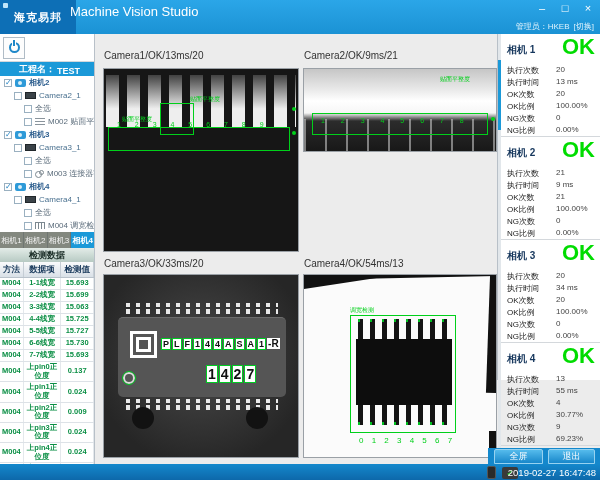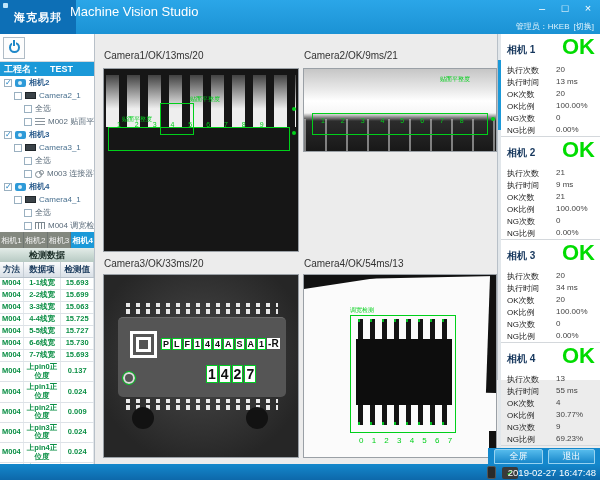--- a/index.html
+++ b/index.html
@@ -24,21 +24,21 @@
   
   .sidebar { position:absolute; left:0; top:34px; width:95px; height:430px; background:#ffffff;
     border-right:1px solid #b8c0c8; display:flex; flex-direction:column; }
   .power-row { height:28px; background:#fff; border-bottom:1px solid #d4d8dc; display:flex; align-items:center; }
   .power-btn { width:22px; height:22px; margin-left:3px; border:1px solid #b0bcc6; background:#fdfdfd;
     display:flex; align-items:center; justify-content:center; cursor:pointer; }
   .power-glyph { width:11px; height:11px; border:2px solid #1d87c8; border-radius:50%; position:relative; }
   .power-glyph::after { content:""; position:absolute; left:50%; top:-4px; width:2px; height:6px;
     background:#1d87c8; transform:translateX(-50%); box-shadow:0 0 0 1px #fff; }
   .project-bar { height:14px; background:#1b99d8; color:#fff; font-size:9px; font-weight:bold;
-    display:flex; align-items:center; padding-left:4px; gap:10px; }
+    display:flex; align-items:flex-end; padding-left:19px; gap:2px; }
   .tree { height:156px; overflow:hidden; background:#fff; }
   .titem { height:13px; display:flex; align-items:center; gap:3px; cursor:pointer; }
   .titem.lv0 { padding-left:4px; color:#2e5f8f; font-weight:bold; }
   .titem.lv1 { padding-left:14px; color:#49708f; }
   .titem.lv2 { padding-left:24px; color:#5a6b7a; }
   .tlabel { font-size:8px; white-space:nowrap; }
   .cb-box { width:8px; height:8px; border:1px solid #9ab0c0; background:#fff; font-size:8px; line-height:6px;
     color:transparent; flex:0 0 auto; text-align:center; }
   .cb-box.checked { color:#1b7fc0; font-weight:bold; }
   .ti { flex:0 0 auto; }

